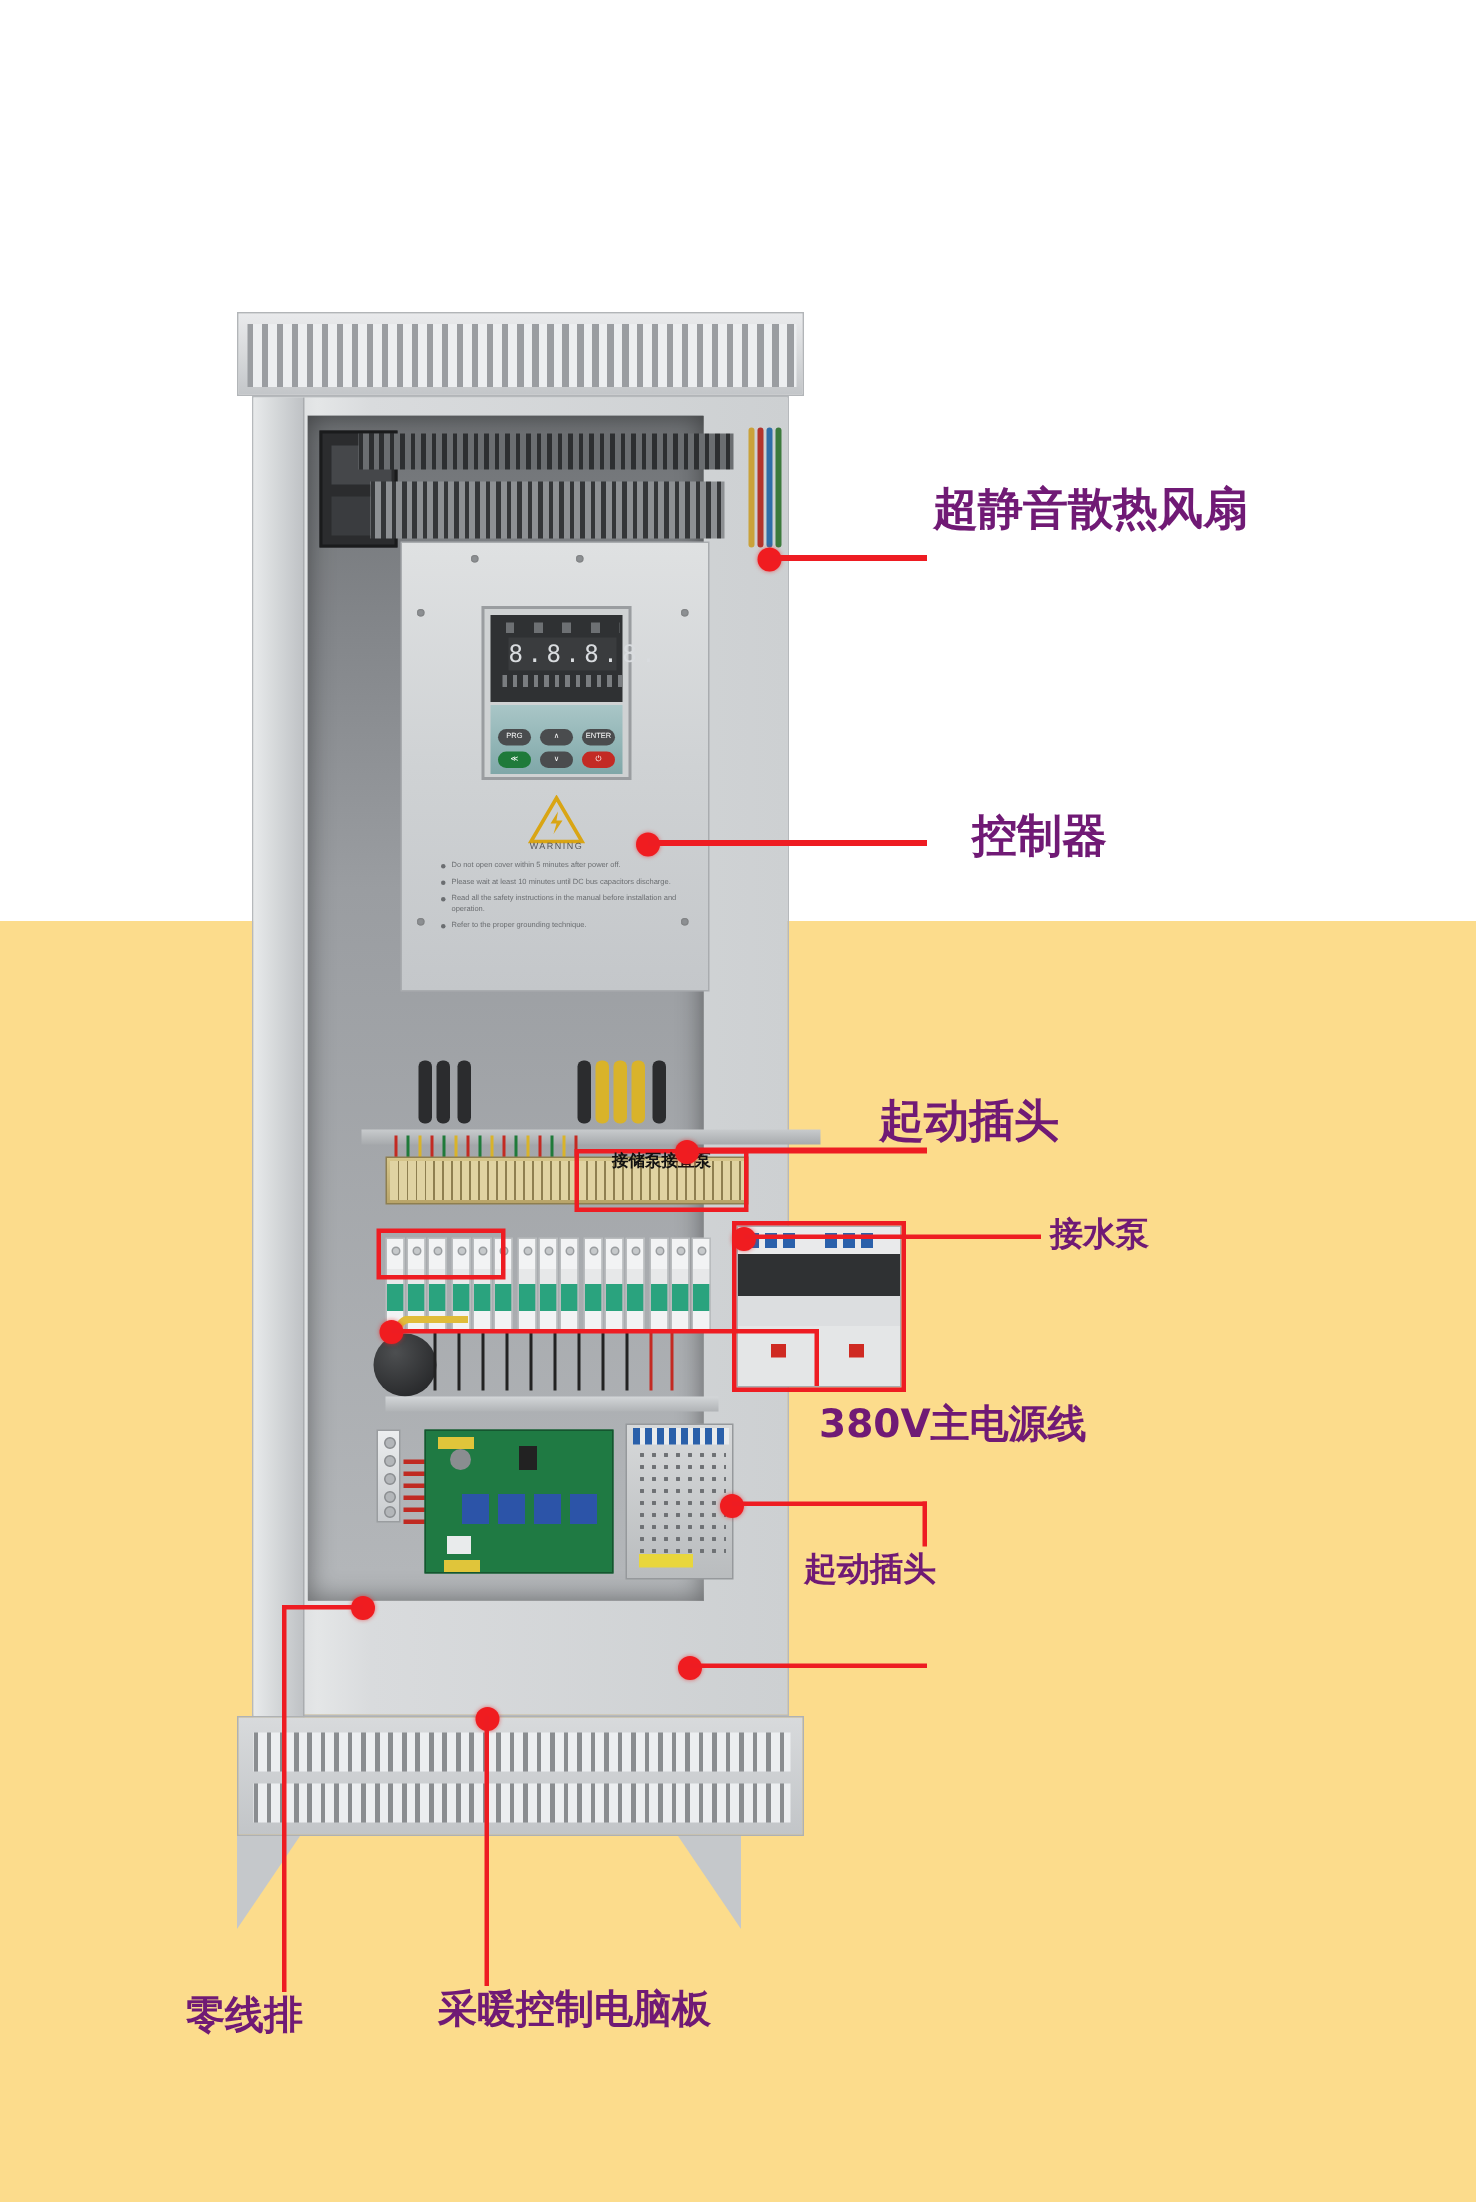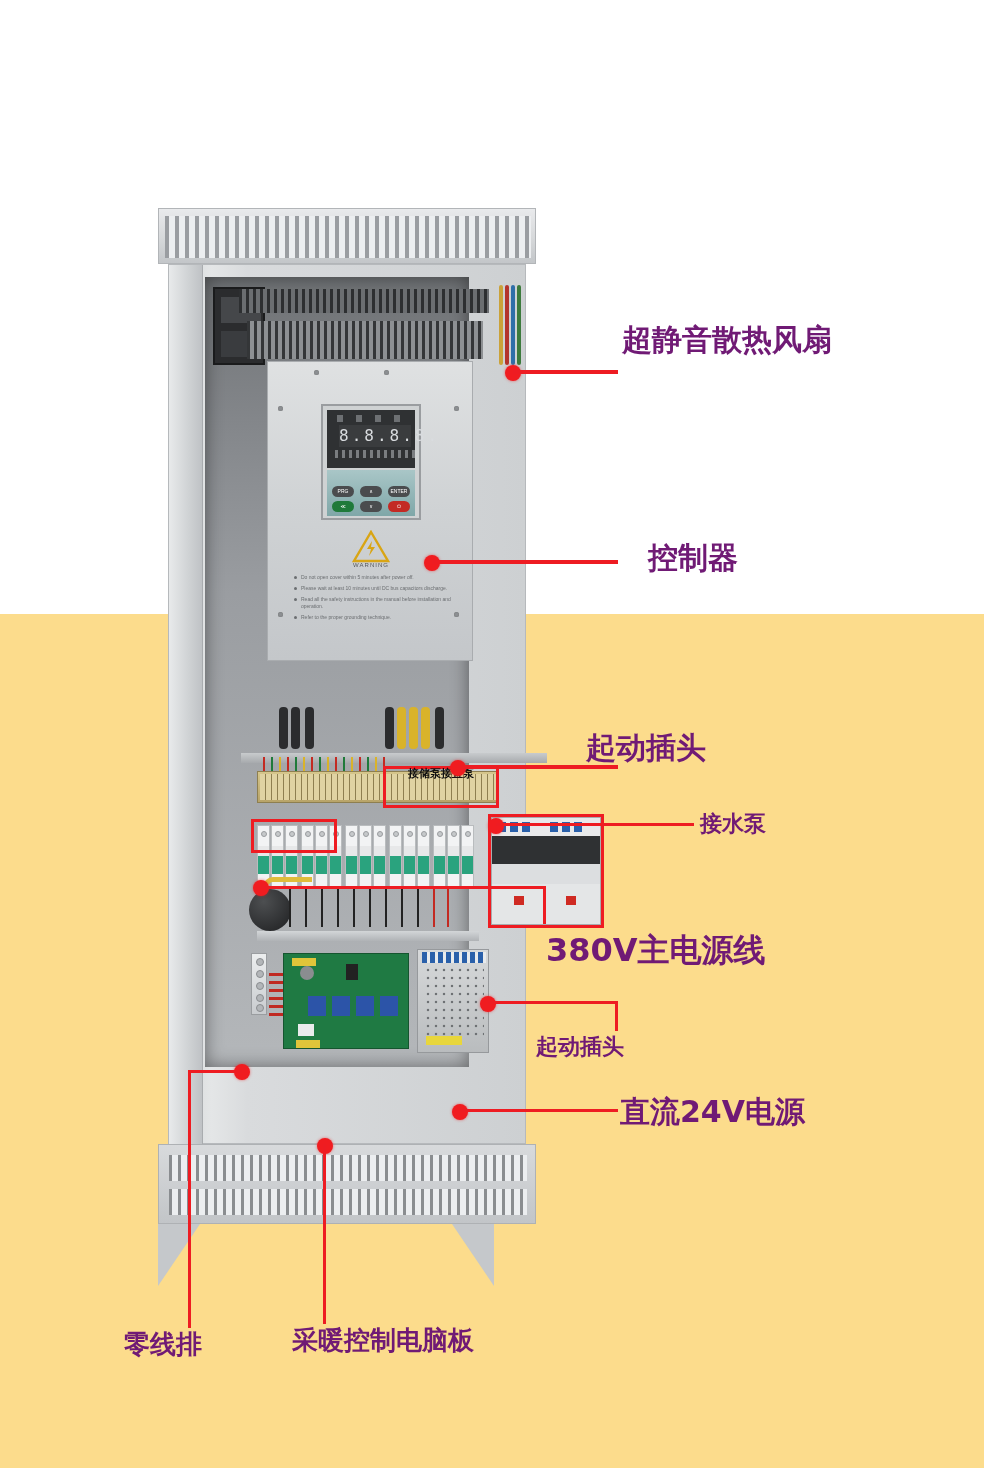--- a/index.html
+++ b/index.html
@@ -521,30 +521,29 @@
   <div class="lead" style="left:458px;top:765px;width:160px;height:4px;"></div>
   <div class="callout-text" style="left:586px;top:728px;font-size:30px;line-height:40px;">起动插头</div>
 
   <div class="dot" style="left:488px;top:818px;"></div>
   <div class="lead" style="left:496px;top:823px;width:198px;height:3px;"></div>
   <div class="callout-text" style="left:700px;top:810px;font-size:22px;line-height:28px;">接水泵</div>
 
   <div class="dot" style="left:253px;top:880px;"></div>
   <div class="lead" style="left:261px;top:886px;width:285px;height:3px;"></div>
   <div class="lead" style="left:543px;top:886px;width:3px;height:38px;"></div>
-  <div class="callout-text" style="left:546px;top:930px;font-size:32px;line-height:40px;">380V主电源线</div>
+  <div class="callout-text" style="left:546px;top:930px;font-size:26px;line-height:40px;">380V主电源线</div>
 
   <div class="dot" style="left:480px;top:996px;"></div>
   <div class="lead" style="left:488px;top:1001px;width:130px;height:3px;"></div>
   <div class="lead" style="left:615px;top:1001px;width:3px;height:30px;"></div>
   <div class="callout-text" style="left:536px;top:1032px;font-size:22px;line-height:30px;">起动插头</div>
 
   <div class="dot" style="left:452px;top:1104px;"></div>
   <div class="lead" style="left:460px;top:1109px;width:158px;height:3px;"></div>
-  <div class="callout-text" style="left:620px;top:1092px;font-size:30px;line-height:40px;">直流24V电源</div>
 
   <div class="dot" style="left:234px;top:1064px;"></div>
   <div class="lead" style="left:188px;top:1070px;width:54px;height:3px;"></div>
   <div class="lead" style="left:188px;top:1070px;width:3px;height:258px;"></div>
   <div class="callout-text" style="left:124px;top:1326px;font-size:26px;line-height:36px;">零线排</div>
 
   <div class="dot" style="left:317px;top:1138px;"></div>
   <div class="lead" style="left:323px;top:1144px;width:3px;height:180px;"></div>
   <div class="callout-text" style="left:292px;top:1322px;font-size:26px;line-height:36px;">采暖控制电脑板</div>
 

